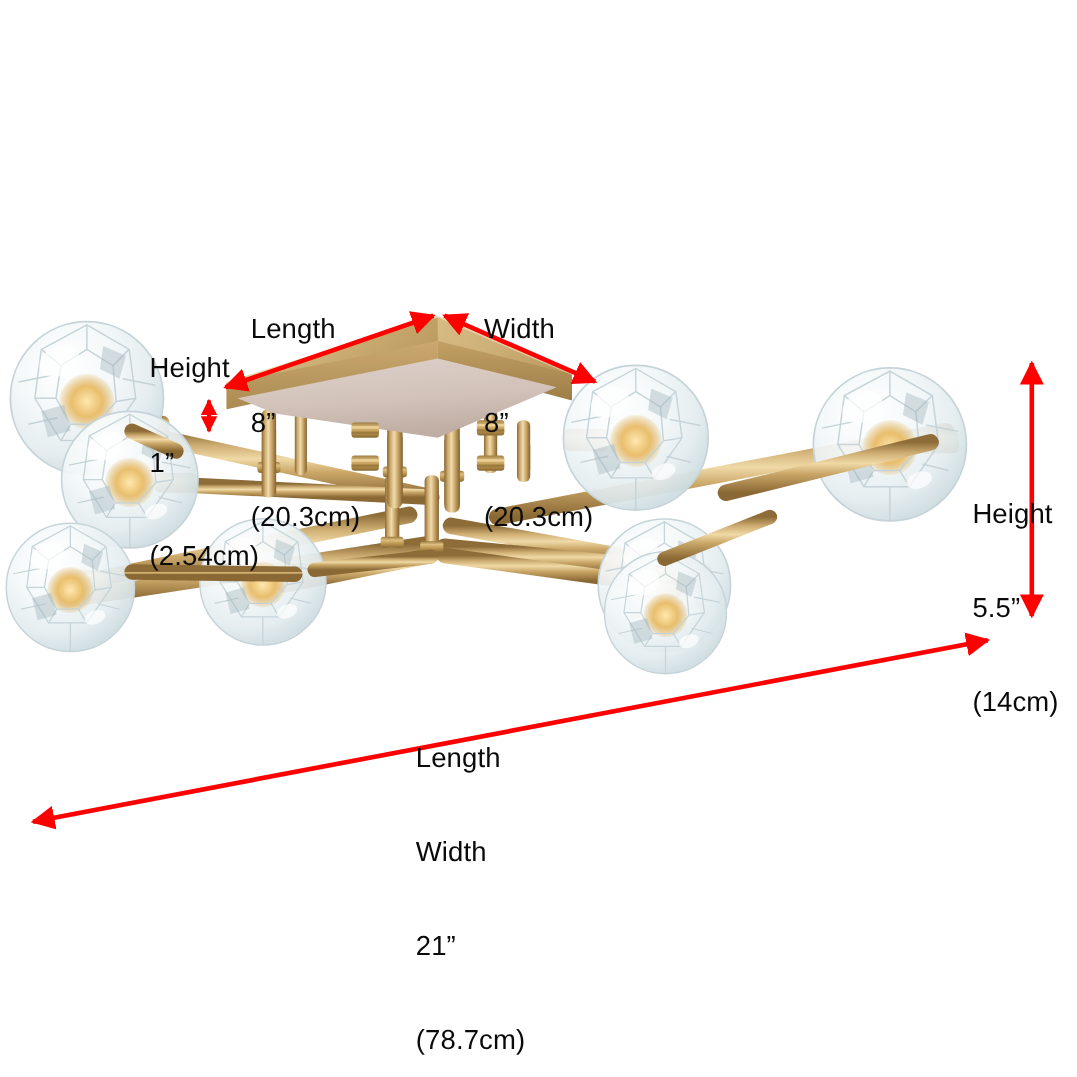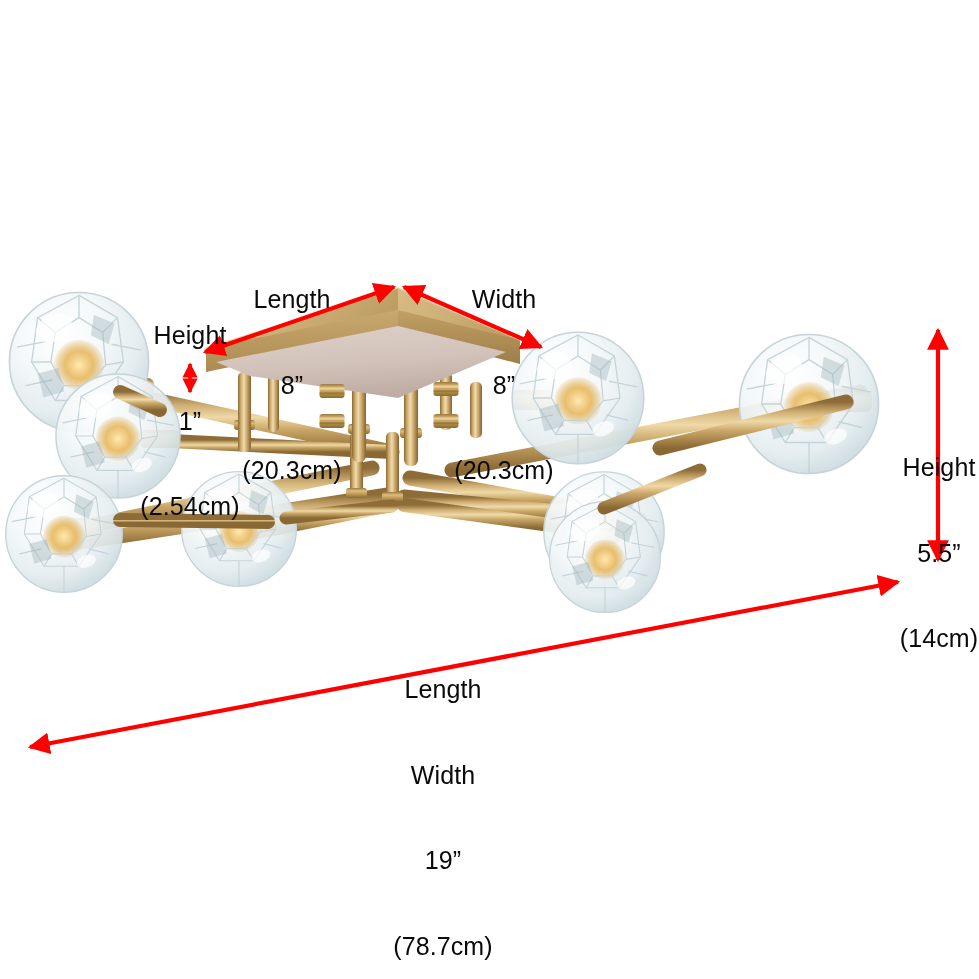--- a/index.html
+++ b/index.html
@@ -6,21 +6,21 @@
   body{width:979px;height:979px;position:relative;overflow:hidden;
        font-family:"Liberation Sans","DejaVu Sans",sans-serif;}
 
   #stage{position:absolute;inset:0;width:979px;height:979px;background:#fff;}
 
   svg.layer{position:absolute;left:0;top:0;width:979px;height:979px;overflow:visible;}
   svg#fixture{z-index:2;}
   svg#annot{z-index:5;}
 
   .dimlabel{position:absolute;z-index:6;color:#0a0a0a;font-size:25px;line-height:1.14;
-            text-align:center;white-space:pre;letter-spacing:.1px;}
+            white-space:pre;letter-spacing:.1px;}
   .dimlabel span{display:block;}
 </style>
 </head>
 <body>
 
 <div id="stage">
 
   <svg id="fixture" class="layer" viewBox="0 0 979 979">
     <defs>
       <linearGradient id="gBrassArm" x1="0" y1="0" x2="0" y2="1">
@@ -256,17 +256,17 @@
 
   <div class="dimlabel" style="left:884px;top:396px;width:110px;">
     <span>Height</span>
     <span>5.5”</span>
     <span>(14cm)</span>
   </div>
 
   <div class="dimlabel" style="left:378px;top:618px;width:130px;">
     <span>Length</span>
     <span>Width</span>
-    <span>19”</span>
+    <span>21”</span>
     <span>(78.7cm)</span>
   </div>
 
 </div>
 
 </body></html>

